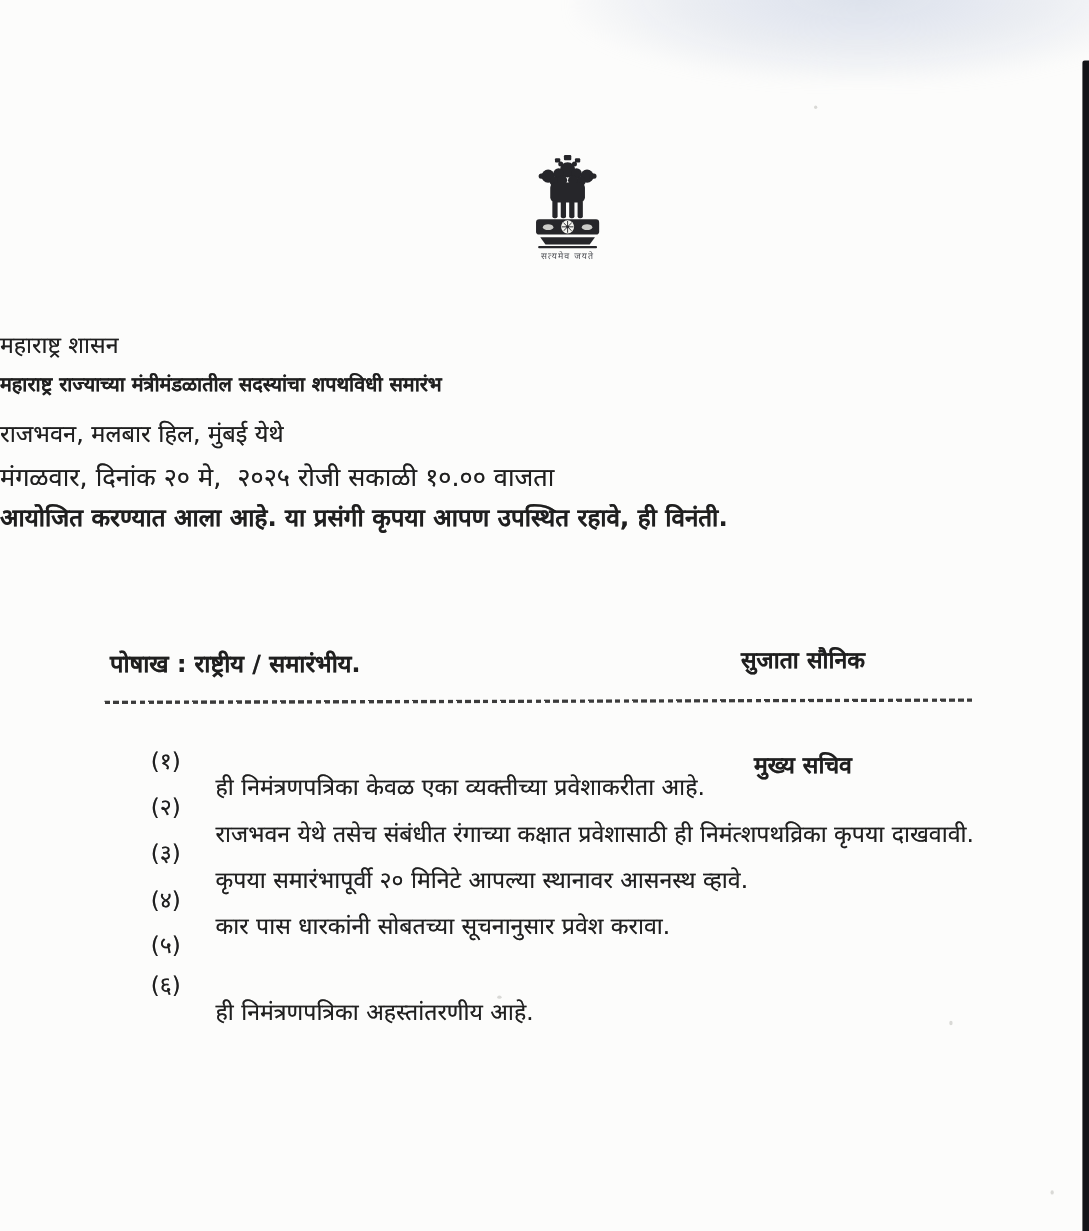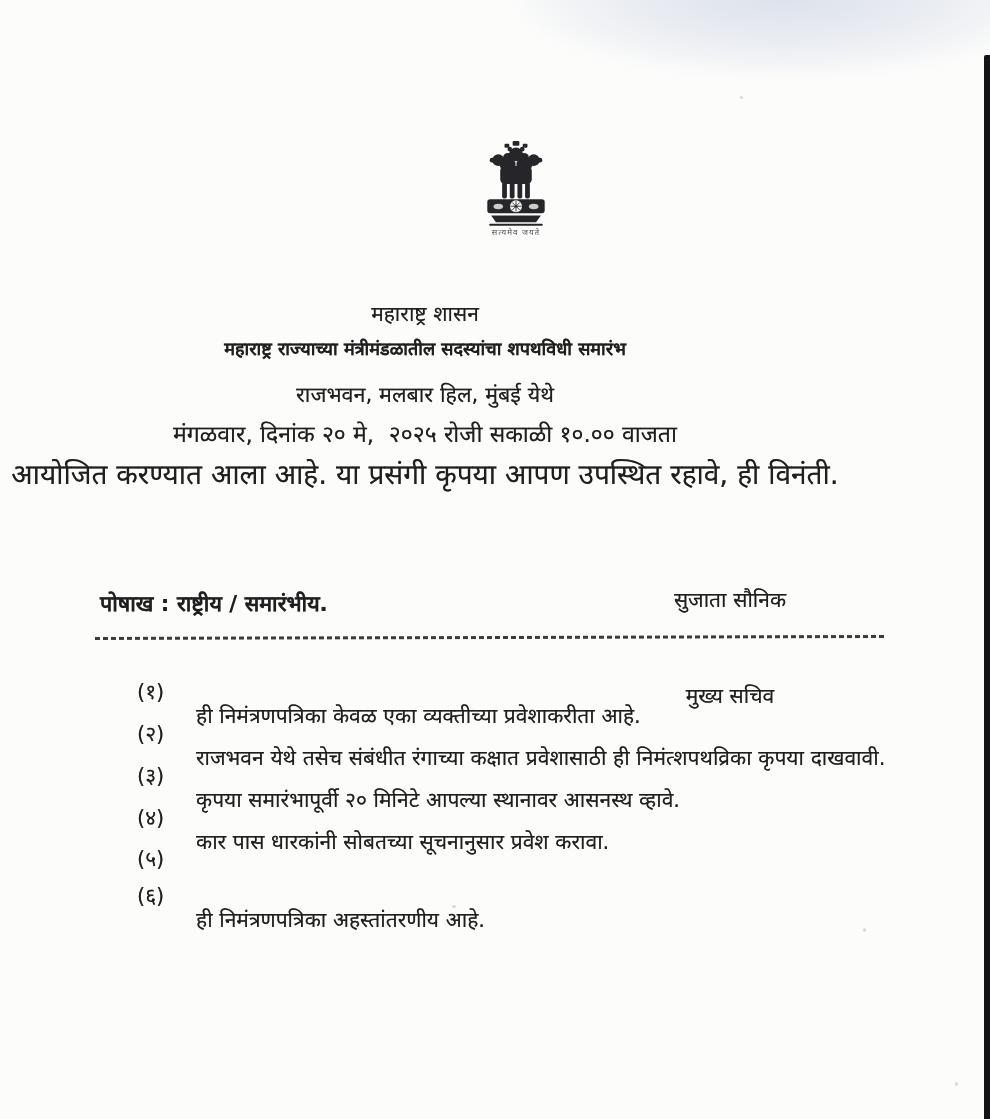--- a/index.html
+++ b/index.html
@@ -22,31 +22,31 @@
   }
   .speck{position:absolute;background:#d9d9d6;border-radius:50%;}
   
   .emblem{position:absolute;left:485px;top:141px;width:62px;height:88px;filter:blur(0.35px);}
   .motto{
     position:absolute;left:446px;top:226px;width:140px;text-align:center;
     font-size:8px;color:#4a4c52;letter-spacing:1px;filter:blur(0.45px);
   }
   
   .line{
-    position:absolute;left:0;width:850px;text-align:center;
+    position:absolute;left:0;width:850px;
     white-space:pre-wrap;text-shadow:0 0 0.5px rgba(25,25,25,0.55);
   }
   .govt     {top:299px;font-size:21px;}
   .title    {top:336px;font-size:18px;font-weight:bold;}
   .venue    {top:379px;font-size:21.5px;}
   .datetime {top:417px;font-size:23px;}
-  .request  {top:454px;font-size:28px;}
+  .request  {top:454px;font-size:22px;font-weight:bold;}
   .signature{
     position:absolute;left:608px;top:520px;width:244px;text-align:center;
-    font-size:21px;font-weight:400;line-height:32px;
+    font-size:21px;font-weight:700;line-height:32px;
     text-shadow:0 0 0.5px rgba(25,25,25,0.55);white-space:pre-wrap;
   }
   .dress{
     position:absolute;left:100px;top:588px;font-size:21.5px;font-weight:bold;
     text-shadow:0 0 0.5px rgba(25,25,25,0.55);white-space:pre-wrap;
   }
   .dashed-rule{
     position:absolute;left:95px;top:636px;width:792px;height:3px;
     background:repeating-linear-gradient(90deg,#3b3b3b 0 5px,rgba(0,0,0,0) 5px 8px);
     transform:rotate(-0.15deg);

